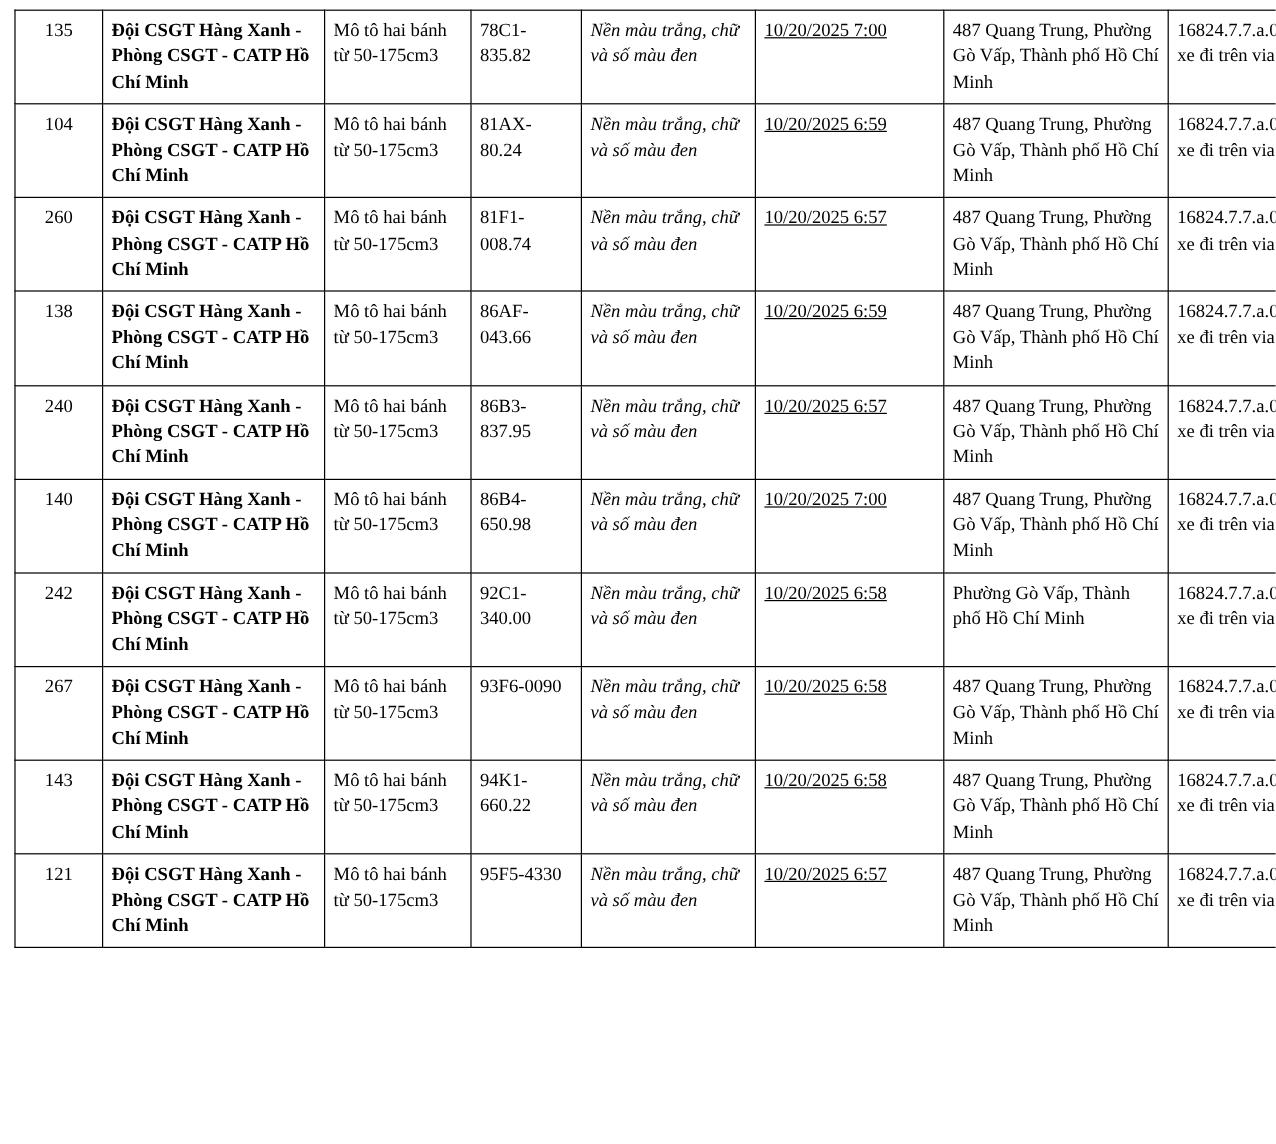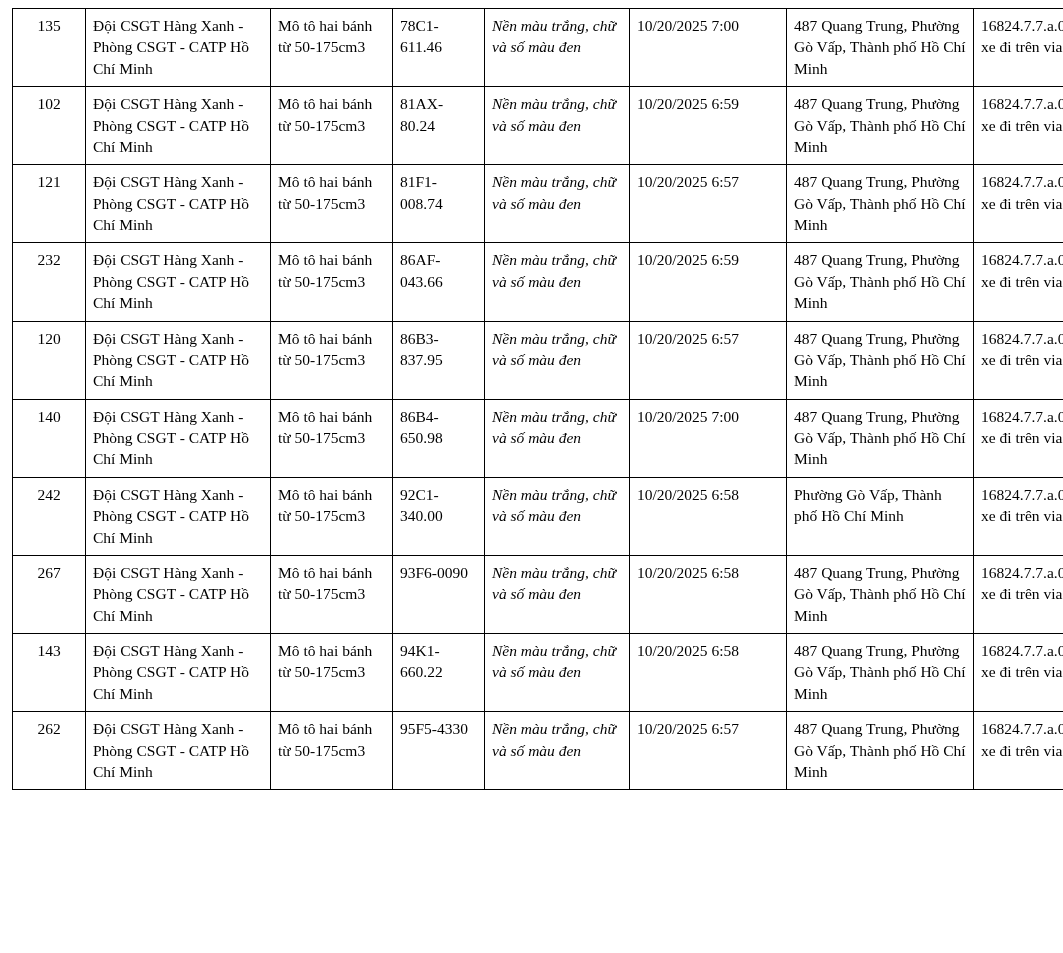--- a/index.html
+++ b/index.html
@@ -31,84 +31,85 @@
     font-size: 15.5px;
     line-height: 1.38;
     word-wrap: break-word;
     overflow-wrap: break-word;
   }
   td.c-index {
     width: 58px;
     text-align: center;
     vertical-align: middle;
   }
-  td.c-unit    { width: 170px; }
+  td.c-unit    { width: 170px; font-weight: bold; }
   td.c-type    { width: 107px; }
   td.c-plate   { width: 77px; }
   td.c-color   { width: 130px; font-style: italic; }
   td.c-time    {
     width: 142px;
     vertical-align: middle;
+    text-decoration: underline;
   }
   td.c-place   { width: 172px; }
   td.c-code    { width: 168px; }
 </style>
 </head>
 <body>
 
 <div class="page">
   <table class="violations">
     <tbody>
 
       <tr>
         <td class="c-index">135</td>
         <td class="c-unit">Đội CSGT Hàng Xanh - Phòng CSGT - CATP Hồ Chí Minh</td>
         <td class="c-type">Mô tô hai bánh từ 50-175cm3</td>
-        <td class="c-plate">78C1-611.46</td>
+        <td class="c-plate">78C1-835.82</td>
         <td class="c-color">Nền màu trắng, chữ và số màu đen</td>
         <td class="c-time">10/20/2025 7:00</td>
         <td class="c-place">487 Quang Trung, Phường Gò Vấp, Thành phố Hồ Chí Minh</td>
         <td class="c-code">16824.7.7.a.03.Điều khiển xe đi trên via hè</td>
       </tr>
 
       <tr>
-        <td class="c-index">102</td>
+        <td class="c-index">104</td>
         <td class="c-unit">Đội CSGT Hàng Xanh - Phòng CSGT - CATP Hồ Chí Minh</td>
         <td class="c-type">Mô tô hai bánh từ 50-175cm3</td>
         <td class="c-plate">81AX-80.24</td>
         <td class="c-color">Nền màu trắng, chữ và số màu đen</td>
         <td class="c-time">10/20/2025 6:59</td>
         <td class="c-place">487 Quang Trung, Phường Gò Vấp, Thành phố Hồ Chí Minh</td>
         <td class="c-code">16824.7.7.a.03.Điều khiển xe đi trên via hè</td>
       </tr>
 
       <tr>
-        <td class="c-index">121</td>
+        <td class="c-index">260</td>
         <td class="c-unit">Đội CSGT Hàng Xanh - Phòng CSGT - CATP Hồ Chí Minh</td>
         <td class="c-type">Mô tô hai bánh từ 50-175cm3</td>
         <td class="c-plate">81F1-008.74</td>
         <td class="c-color">Nền màu trắng, chữ và số màu đen</td>
         <td class="c-time">10/20/2025 6:57</td>
         <td class="c-place">487 Quang Trung, Phường Gò Vấp, Thành phố Hồ Chí Minh</td>
         <td class="c-code">16824.7.7.a.03.Điều khiển xe đi trên via hè</td>
       </tr>
 
       <tr>
-        <td class="c-index">232</td>
+        <td class="c-index">138</td>
         <td class="c-unit">Đội CSGT Hàng Xanh - Phòng CSGT - CATP Hồ Chí Minh</td>
         <td class="c-type">Mô tô hai bánh từ 50-175cm3</td>
         <td class="c-plate">86AF-043.66</td>
         <td class="c-color">Nền màu trắng, chữ và số màu đen</td>
         <td class="c-time">10/20/2025 6:59</td>
         <td class="c-place">487 Quang Trung, Phường Gò Vấp, Thành phố Hồ Chí Minh</td>
         <td class="c-code">16824.7.7.a.03.Điều khiển xe đi trên via hè</td>
       </tr>
 
       <tr>
-        <td class="c-index">120</td>
+        <td class="c-index">240</td>
         <td class="c-unit">Đội CSGT Hàng Xanh - Phòng CSGT - CATP Hồ Chí Minh</td>
         <td class="c-type">Mô tô hai bánh từ 50-175cm3</td>
         <td class="c-plate">86B3-837.95</td>
         <td class="c-color">Nền màu trắng, chữ và số màu đen</td>
         <td class="c-time">10/20/2025 6:57</td>
         <td class="c-place">487 Quang Trung, Phường Gò Vấp, Thành phố Hồ Chí Minh</td>
         <td class="c-code">16824.7.7.a.03.Điều khiển xe đi trên via hè</td>
       </tr>
 
       <tr>
@@ -149,21 +150,21 @@
         <td class="c-unit">Đội CSGT Hàng Xanh - Phòng CSGT - CATP Hồ Chí Minh</td>
         <td class="c-type">Mô tô hai bánh từ 50-175cm3</td>
         <td class="c-plate">94K1-660.22</td>
         <td class="c-color">Nền màu trắng, chữ và số màu đen</td>
         <td class="c-time">10/20/2025 6:58</td>
         <td class="c-place">487 Quang Trung, Phường Gò Vấp, Thành phố Hồ Chí Minh</td>
         <td class="c-code">16824.7.7.a.03.Điều khiển xe đi trên via hè</td>
       </tr>
 
       <tr>
-        <td class="c-index">262</td>
+        <td class="c-index">121</td>
         <td class="c-unit">Đội CSGT Hàng Xanh - Phòng CSGT - CATP Hồ Chí Minh</td>
         <td class="c-type">Mô tô hai bánh từ 50-175cm3</td>
         <td class="c-plate">95F5-4330</td>
         <td class="c-color">Nền màu trắng, chữ và số màu đen</td>
         <td class="c-time">10/20/2025 6:57</td>
         <td class="c-place">487 Quang Trung, Phường Gò Vấp, Thành phố Hồ Chí Minh</td>
         <td class="c-code">16824.7.7.a.03.Điều khiển xe đi trên via hè</td>
       </tr>
 
     </tbody>

